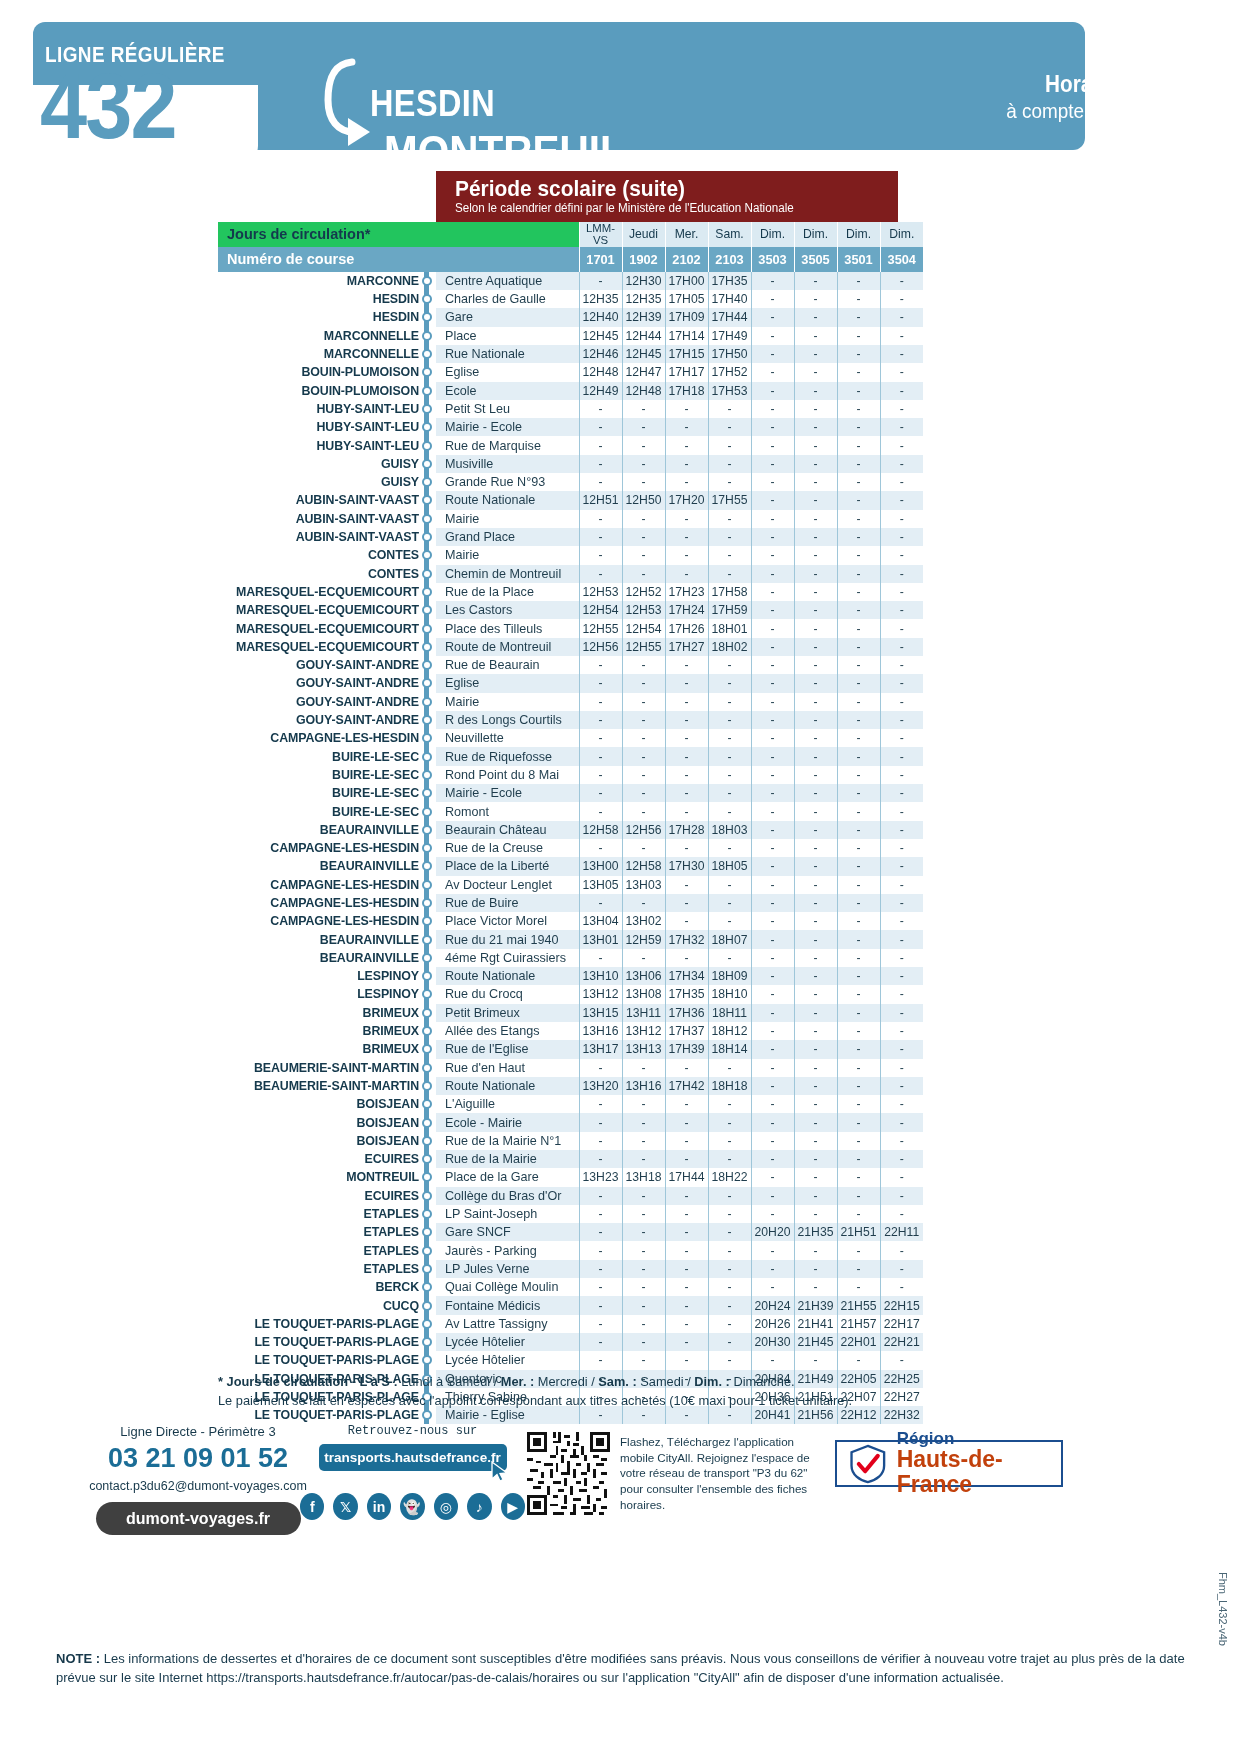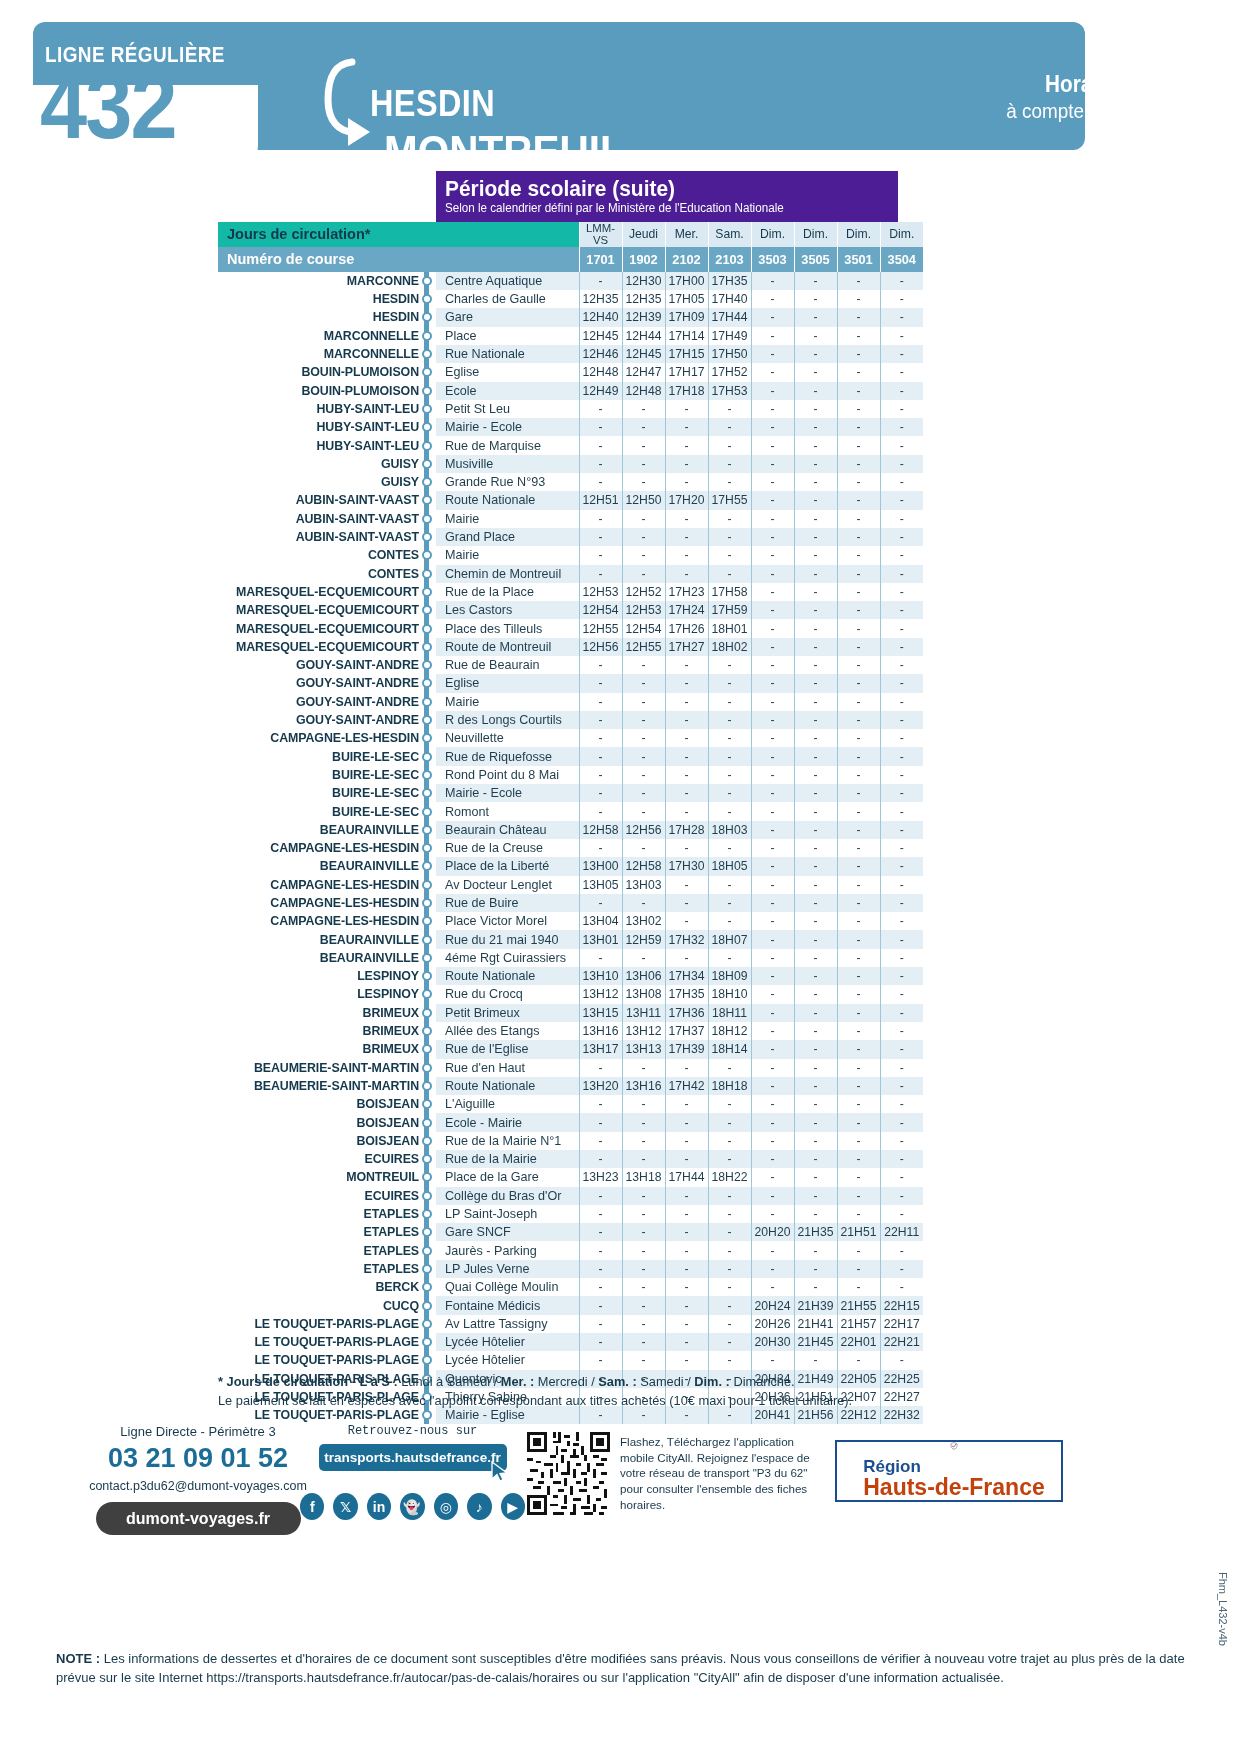--- a/index.html
+++ b/index.html
@@ -53,22 +53,22 @@
   .valid {
     position: absolute; right: 24px; top: 70px; text-align: right; color: #ffffff;
     font-family: "Liberation Sans Narrow","Liberation Sans", sans-serif;
   }
   .valid .l1 { font-size: 23px; font-weight: bold; line-height: 1.22; transform: scaleX(.9); transform-origin: right top;}
   .valid .l2 { font-size: 21px; line-height: 1.22; transform: scaleX(.9); transform-origin: right top;}
 
   
   .board { position: absolute; left: 218px; top: 171px; width: 680px; }
   .titlebar {
-    margin-left: 218px; width: 462px; background: #4c1d95; color: #fff;
-    padding: 6px 0 6px 9px;
+    margin-left: 218px; width: 462px; background: #7f1d1d; color: #fff;
+    padding: 6px 0 6px 19px;
   }
   .titlebar .t1 {
     font-size: 22px; font-weight: bold; line-height: 1.08;
     font-family: "Liberation Sans Narrow","Liberation Sans", sans-serif;
     transform: scaleX(.95); transform-origin: left center;
   }
   .titlebar .t2 {
     font-size: 12px; line-height: 1.25; font-weight: 400;
     font-family: "Liberation Sans Narrow","Liberation Sans", sans-serif;
     transform: scaleX(.97); transform-origin: left center;
@@ -76,21 +76,21 @@
 
   table.tt { border-collapse: collapse; width: 680px; table-layout: fixed; }
   table.tt col.c-town  { width: 218px; }
   table.tt col.c-stop  { width: 143px; }
   table.tt col.c-time  { width: 43px; }
 
   .tt td, .tt th { padding: 0; font-size: 12.3px; }
 
   tr.hdr-days td { height: 25px; }
   td.days-lbl {
-    background: #14b8a6; color: #14394d; font-weight: bold; font-size: 14.5px;
+    background: #22c55e; color: #14394d; font-weight: bold; font-size: 14.5px;
     text-align: left; padding-left: 9px;
     font-family: "Liberation Sans Narrow","Liberation Sans", sans-serif;
   }
   td.day {
     background: #dbeaf2; color: #15394c; text-align: center; font-size: 12.2px;
     border-left: 1px solid #ffffff; font-weight: 500;
     font-family: "Liberation Sans Narrow","Liberation Sans", sans-serif;
   }
   td.day.narrow { font-size: 11.4px; }
 
@@ -168,24 +168,23 @@
   .sbtn { width: 27px; height: 27px; border-radius: 50%; background:#1b6d96; color:#fff;
     display:flex; align-items:center; justify-content:center; font-size: 14px; font-weight:bold;
     font-family:"Liberation Sans","DejaVu Sans",sans-serif;}
 
   .qr { position: absolute; left: 527px; top: 1432px; width: 83px; height: 83px; }
   .qrtext { position: absolute; left: 620px; top: 1434px; width: 200px;
     font-size: 11.6px; color:#17394b; line-height: 1.35;
     font-family:"Liberation Sans Narrow","Liberation Sans",sans-serif;}
 
   .region {
-    position: absolute; left: 835px; top: 1440px; width: 228px; height: 62px;
+    position: absolute; left: 835px; top: 1440px; width: 228px; height: 47px;
     background: #ffffff; border: 2.5px solid #1b4e8f; display:flex; align-items:center; gap: 8px;
     padding-left: 10px;
-    flex-direction: column;
   }
   .region .rtxt1 { font-size: 17px; color:#1b4e8f; font-weight: 600; line-height:1;
     font-family:"Liberation Sans Narrow","Liberation Sans",sans-serif;}
   .region .rtxt2 { font-size: 23px; color:#c2410c; font-weight: 800; line-height:1.1;
     font-family:"Liberation Sans Narrow","Liberation Sans",sans-serif;}
 
   .vertcode {
     position: absolute; right: 12px; bottom: 108px;
     font-size: 11px; color:#4a6675; writing-mode: vertical-rl;
     font-family:"Liberation Sans Narrow","Liberation Sans",sans-serif;

